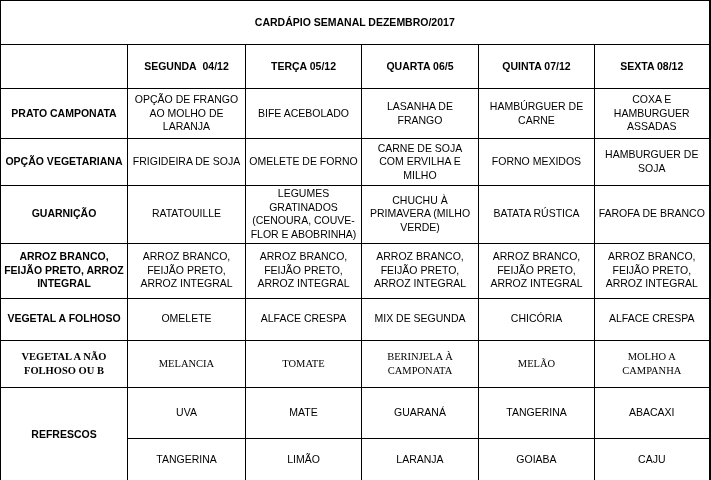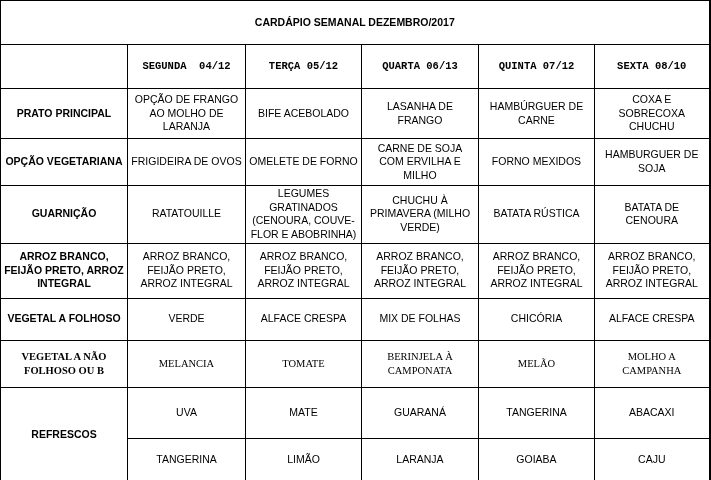--- a/index.html
+++ b/index.html
@@ -43,21 +43,21 @@
     white-space: pre-wrap;
   }
   td.lbl {
     font-weight: bold;
     text-align: left;
     padding-left: 4px;
   }
   td.lbl.center { text-align: center; padding-left: 3px; }
   td.small { font-size: 8.5px; line-height: 1.25; margin-left: 23px; }
   tr.r-title { height: 44px; }
-  tr.r-head  { height: 44px; font-family: Liberation Mono, monospace; }
+  tr.r-head  { height: 44px; }
   tr.r0 { height: 50px; }
   tr.r1 { height: 47px; }
   tr.r2 { height: 48px; }
   tr.r3 { height: 55px; }
   tr.r4 { height: 42px; }
   tr.r5 { height: 47px; font-family: Liberation Serif, serif; }
   tr.r6 { height: 51px; }
   tr.r7 { height: 45px; }
 </style>
 </head>
@@ -76,66 +76,66 @@
 
     <tbody>
         <tr class="r-title">
       <td class="title" colspan="6">CARDÁPIO SEMANAL DEZEMBRO/2017</td>
     </tr>
 
     <tr class="r-head">
       <td class="lbl"></td>
       <td class="hd">SEGUNDA&nbsp;&nbsp;04/12</td>
       <td class="hd">TERÇA 05/12</td>
-      <td class="hd">QUARTA 06/13</td>
+      <td class="hd">QUARTA 06/5</td>
       <td class="hd">QUINTA 07/12</td>
-      <td class="hd">SEXTA 08/10</td>
+      <td class="hd">SEXTA 08/12</td>
     </tr>
 
     <tr class="r0">
-      <td class="lbl">PRATO PRINCIPAL</td>
+      <td class="lbl">PRATO CAMPONATA</td>
       <td>OPÇÃO DE FRANGO AO MOLHO DE LARANJA</td>
       <td>BIFE ACEBOLADO</td>
       <td>LASANHA DE FRANGO</td>
       <td>HAMBÚRGUER DE CARNE</td>
-      <td>COXA E SOBRECOXA CHUCHU</td>
+      <td>COXA E HAMBURGUER ASSADAS</td>
     </tr>
 
     <tr class="r1">
       <td class="lbl">OPÇÃO VEGETARIANA</td>
-      <td>FRIGIDEIRA DE OVOS</td>
+      <td>FRIGIDEIRA DE SOJA</td>
       <td>OMELETE DE FORNO</td>
       <td>CARNE DE SOJA COM ERVILHA E MILHO</td>
       <td>FORNO MEXIDOS</td>
       <td>HAMBURGUER DE SOJA</td>
     </tr>
 
     <tr class="r2">
       <td class="lbl">GUARNIÇÃO</td>
       <td>RATATOUILLE</td>
       <td class="small">LEGUMES GRATINADOS (CENOURA, COUVE-FLOR E ABOBRINHA)</td>
       <td>CHUCHU À PRIMAVERA (MILHO VERDE)</td>
       <td>BATATA RÚSTICA</td>
-      <td>BATATA DE CENOURA</td>
+      <td>FAROFA DE BRANCO</td>
     </tr>
 
     <tr class="r3">
       <td class="lbl">ARROZ BRANCO, FEIJÃO PRETO, ARROZ INTEGRAL</td>
       <td>ARROZ BRANCO, FEIJÃO PRETO, ARROZ INTEGRAL</td>
       <td>ARROZ BRANCO, FEIJÃO PRETO, ARROZ INTEGRAL</td>
       <td>ARROZ BRANCO, FEIJÃO PRETO, ARROZ INTEGRAL</td>
       <td>ARROZ BRANCO, FEIJÃO PRETO, ARROZ INTEGRAL</td>
       <td>ARROZ BRANCO, FEIJÃO PRETO, ARROZ INTEGRAL</td>
     </tr>
 
     <tr class="r4">
       <td class="lbl">VEGETAL A FOLHOSO</td>
-      <td>VERDE</td>
+      <td>OMELETE</td>
       <td>ALFACE CRESPA</td>
-      <td>MIX DE FOLHAS</td>
+      <td>MIX DE SEGUNDA</td>
       <td>CHICÓRIA</td>
       <td>ALFACE CRESPA</td>
     </tr>
 
     <tr class="r5">
       <td class="lbl">VEGETAL A NÃO FOLHOSO OU B</td>
       <td>MELANCIA</td>
       <td>TOMATE</td>
       <td>BERINJELA À CAMPONATA</td>
       <td>MELÃO</td>

